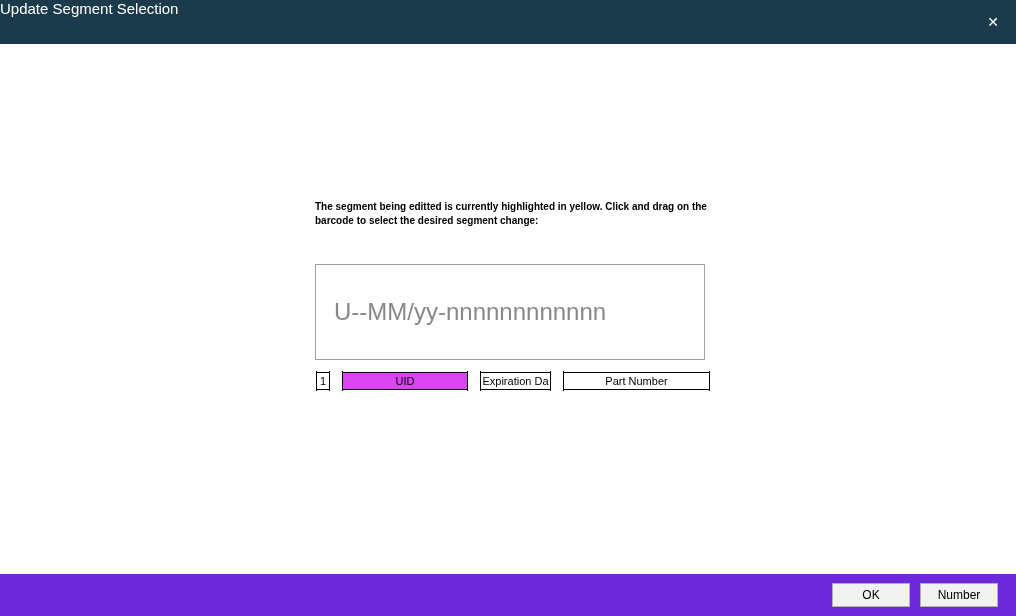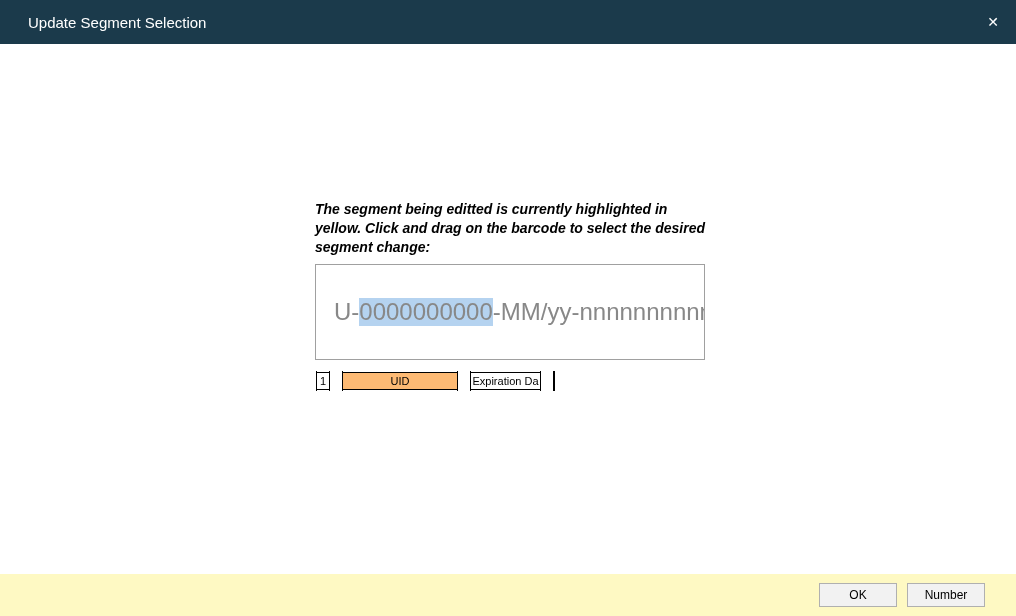--- a/index.html
+++ b/index.html
@@ -10,22 +10,22 @@
       height: 616px;
       overflow: hidden;
       display: flex;
       flex-direction: column;
     }
     .titlebar {
       background: #1b3a4b;
       color: #fff;
       height: 44px;
       display: flex;
-      align-items: center;
-      padding-left: 28px;
+      align-items: flex-start;
+      padding-left: 0;
       font-size: 15px;
       font-weight: 400;
       position: relative;
     }
     .titlebar .close {
       position: absolute;
       right: 0;
       top: 0;
       width: 46px;
       height: 44px;
@@ -40,25 +40,24 @@
     .content {
       flex: 1;
       background: #fff;
       position: relative;
     }
     .instructions {
       position: absolute;
       top: 156px;
       left: 315px;
       width: 400px;
-      font-size: 14px;
+      font-size: 10px;
       font-weight: 600;
       line-height: 1.35;
       color: #000;
-      font-style: italic;
     }
     .barcode-box {
       position: absolute;
       top: 220px;
       left: 315px;
       width: 390px;
       height: 96px;
       border: 1px solid #a0a0a0;
       display: flex;
       align-items: center;
@@ -97,32 +96,32 @@
       justify-content: center;
       font-size: 11px;
       color: #000;
       overflow: hidden;
       white-space: nowrap;
       cursor: pointer;
       height: 18px;
       margin-top: 2px;
     }
     .seg.one { width: 12px; }
-    .seg.uid { width: 114px; background: #fdba74; }
+    .seg.uid { width: 124px; background: #d946ef; }
     .seg.exp { width: 69px; text-align: center; }
     .seg.part { width: 145px; }
     .gap { width: 12px; }
     .footer {
       height: 42px;
       display: flex;
       align-items: center;
       justify-content: flex-end;
-      padding-right: 31px;
+      padding-right: 18px;
       gap: 10px;
-      background: #fef9c3;
+      background: #6d28d9;
     }
     .btn {
       min-width: 78px;
       height: 24px;
       border: 1px solid #b0b0b0;
       background: #f2f2f2;
       color: #000;
       font-size: 12px;
       display: flex;
       align-items: center;
@@ -137,21 +136,20 @@
 <div class="titlebar">
   <span>Update Segment Selection</span>
   <div class="close">✕</div>
 </div>
 
 <div class="content">
   <div class="instructions">The segment being editted is currently highlighted in yellow. Click and drag on the barcode to select the desired segment change:</div>
 
   <div class="barcode-box">
     <span>U-</span>
-      <span class="hl">0000000000</span>
       <span>-MM/yy-nnnnnnnnnnnn</span>
   </div>
 
   <div class="seg-row">
     <div class="divider"></div>
     <div class="seg one">
         <span>1</span>
       </div>
     <div class="divider"></div>
     <div class="gap"></div>
@@ -161,20 +159,23 @@
       </div>
     <div class="divider"></div>
     <div class="gap"></div>
     <div class="divider"></div>
     <div class="seg exp">
         <span>Expiration Da</span>
       </div>
     <div class="divider"></div>
     <div class="gap"></div>
     <div class="divider"></div>
+    <div class="seg part">
+        <span>Part Number</span>
+      </div>
     <div class="divider"></div>
   </div>
 </div>
 
 <div class="footer">
   <button class="btn">OK</button>
   <button class="btn">Number</button>
 </div>
 
 </body></html>

